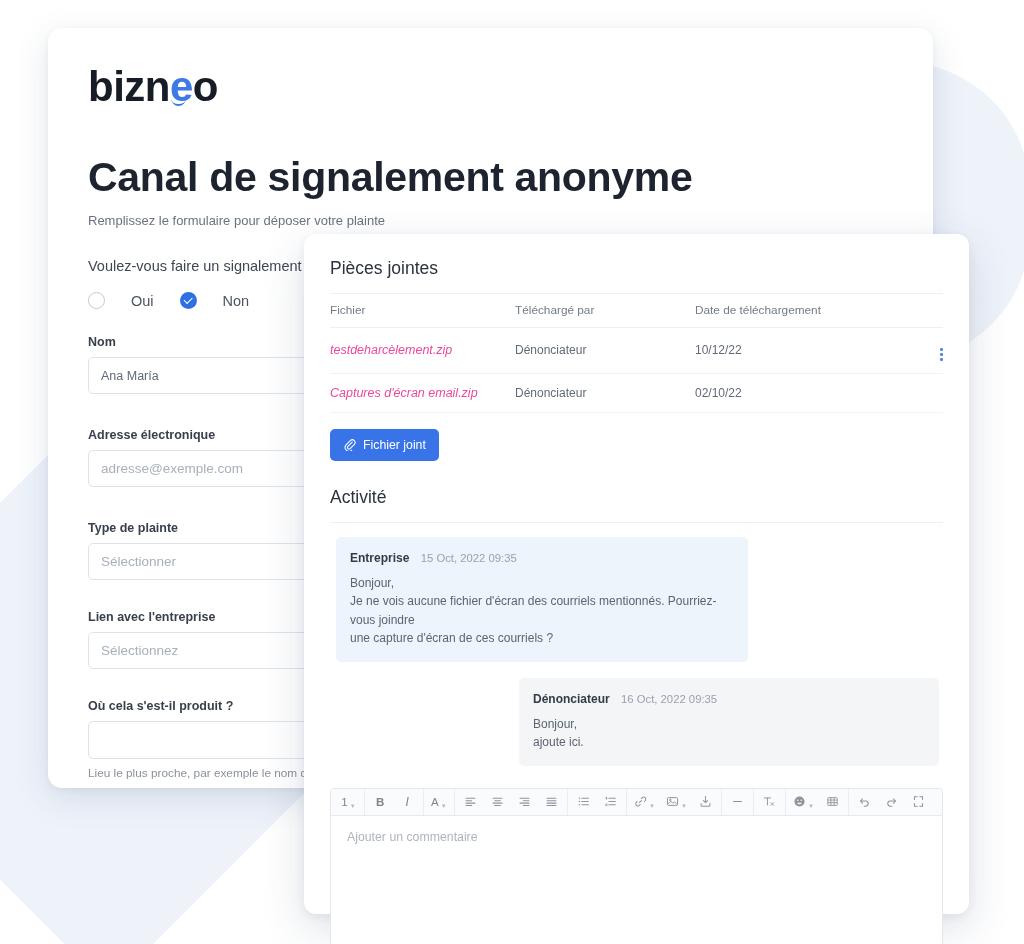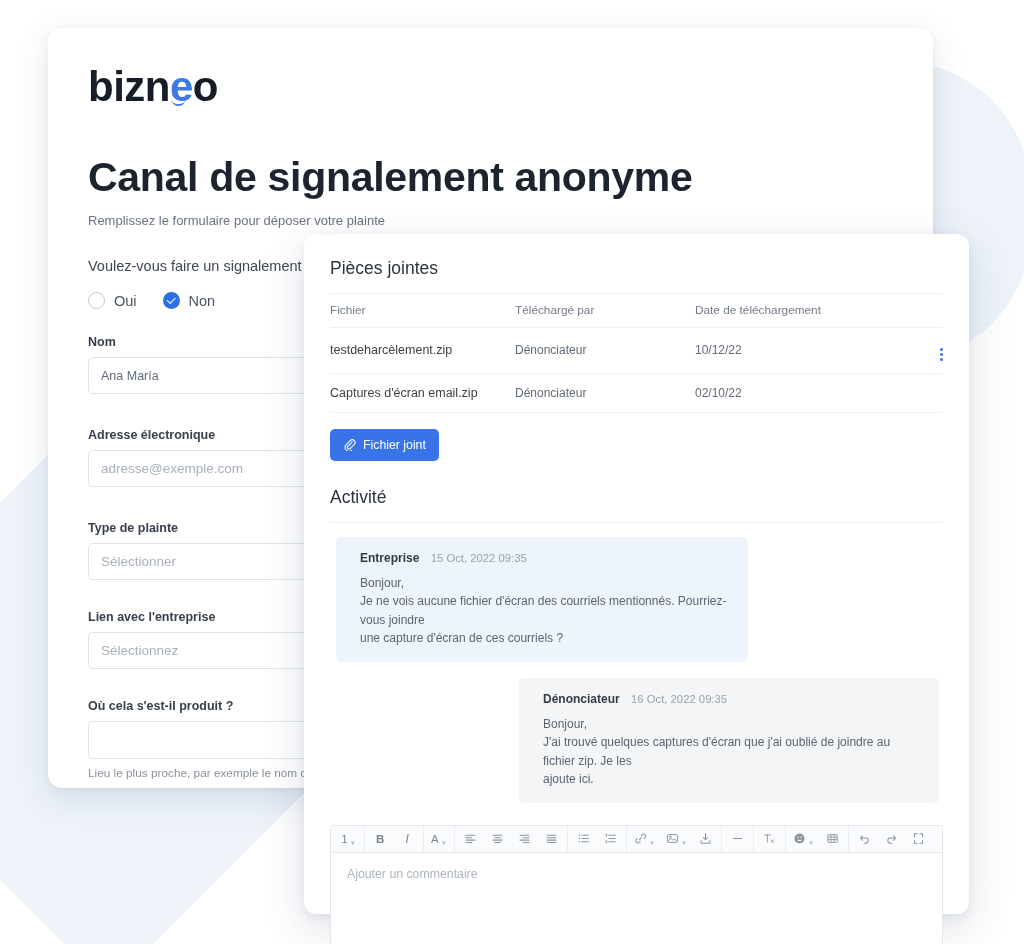--- a/index.html
+++ b/index.html
@@ -54,21 +54,21 @@
   }
 
   h1.page-title {
     font-size:41px; font-weight:700; color:#1d2430;
     margin:0 0 12px 0; letter-spacing:-0.3px;
   }
   .subtitle { font-size:13px; color:#6b7280; margin:0 0 30px 0; }
   .question { font-size:14.5px; color:#3f4754; margin:0 0 18px 0; }
 
   .radio-row { display:flex; align-items:center; gap:26px; margin-bottom:26px; }
-  .radio-opt { display:flex; align-items:center; gap:9px; cursor:pointer; }
+  .radio-opt { display:flex; align-items:center; gap:26px; cursor:pointer; }
   .radio-ring {
     width:17px; height:17px; border-radius:50%;
     border:1.6px solid #c3c9d2; background:#fff;
   }
   .radio-on {
     width:17px; height:17px; border-radius:50%;
     background:#2f6fe4; position:relative;
   }
   .radio-on::after{
     content:""; position:absolute; left:4.4px; top:4.6px;
@@ -115,37 +115,37 @@
 
   table.attach { width:100%; border-collapse:collapse; }
   table.attach th {
     text-align:left; font-size:11.8px; font-weight:400; color:#737b87;
     padding:9px 0 10px 0; border-bottom:1px solid #eceff3;
   }
   table.attach td {
     padding:12px 0; font-size:12px; color:#616a77;
     border-bottom:1px solid #f0f2f5; vertical-align:middle;
   }
-  table.attach td.file a { color:#404040; text-decoration:none; font-size:12.5px;}
+  table.attach td.file a { color:#ec4899; text-decoration:none; font-size:12.5px;font-style:italic;}
   .col-file{ width:185px; } .col-by{ width:180px; } .col-date{ width:auto; }
   .col-menu{ width:24px; text-align:right; }
   .kebab { display:inline-flex; flex-direction:column; gap:2.4px; align-items:center; }
   .kebab i { width:2.6px; height:2.6px; border-radius:50%; background:#4a84e8; display:block; }
 
   .btn-blue {
     display:inline-flex; align-items:center; gap:7px;
     background:#3874e8; color:#fff; border:none; border-radius:5px;
     font-size:12.3px; padding:9px 13px; cursor:pointer;
     font-family:"Liberation Sans", sans-serif;
   }
   #attach-btn { margin:16px 0 26px 0; }
 
   
   .msg {
-    border-radius:5px; padding:12px 14px 14px 24px;
+    border-radius:5px; padding:12px 14px 14px 14px;
     font-size:12px; line-height:1.55;
   }
   .msg-company { background:#eef4fb; width:412px; margin:14px 0 0 6px; }
   .msg-reporter{ background:#f4f5f7; width:420px; margin:16px 0 0 auto; margin-right:4px; }
   .msg-head { margin-bottom:6px; }
   .msg-author { font-weight:700; color:#333b47; font-size:12px; }
   .msg-time { color:#9aa1ac; font-size:11.3px; margin-left:8px; }
   .msg-body { color:#5b6472; }
   .msg-body div { white-space:pre-wrap; }
 
@@ -308,21 +308,20 @@
         </div>
       </div>
 
       <div class="msg msg-reporter">
         <div class="msg-head">
           <span class="msg-author">Dénonciateur</span>
           <span class="msg-time">16 Oct, 2022  09:35</span>
         </div>
         <div class="msg-body">
           <div>Bonjour,</div>
-          <div>J'ai trouvé quelques captures d'écran que j'ai oublié de joindre au fichier zip. Je les</div>
           <div>ajoute ici.</div>
         </div>
       </div>
 
       
       <div id="editor-wrap">
         <div id="toolbar">
 
           <div class="tb-btn">
             <span class="glyphA">1</span>

